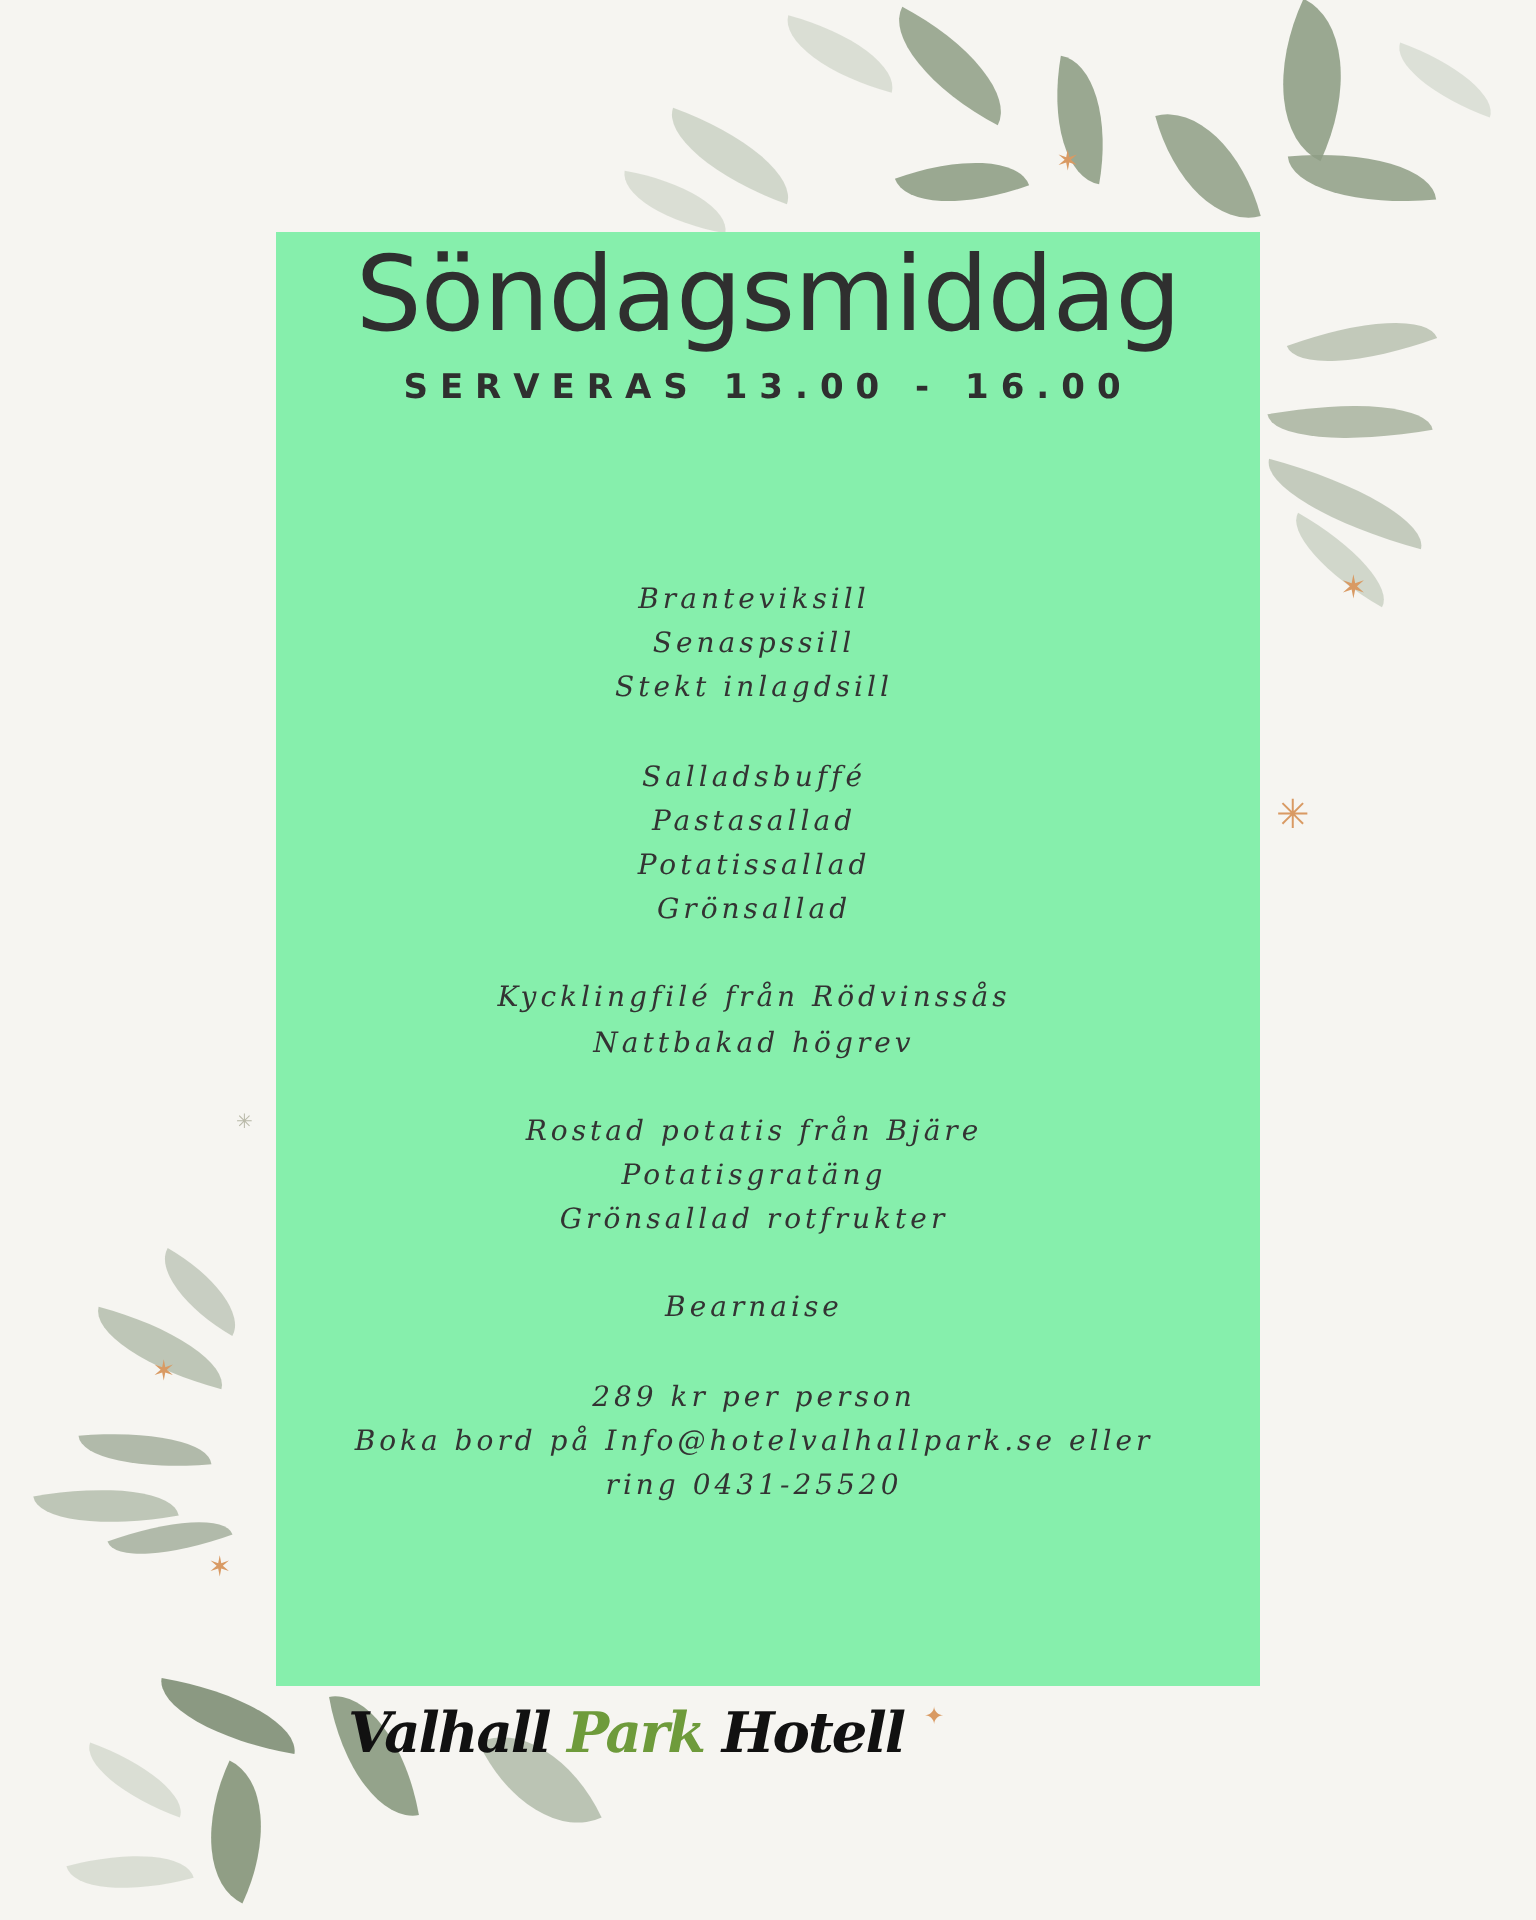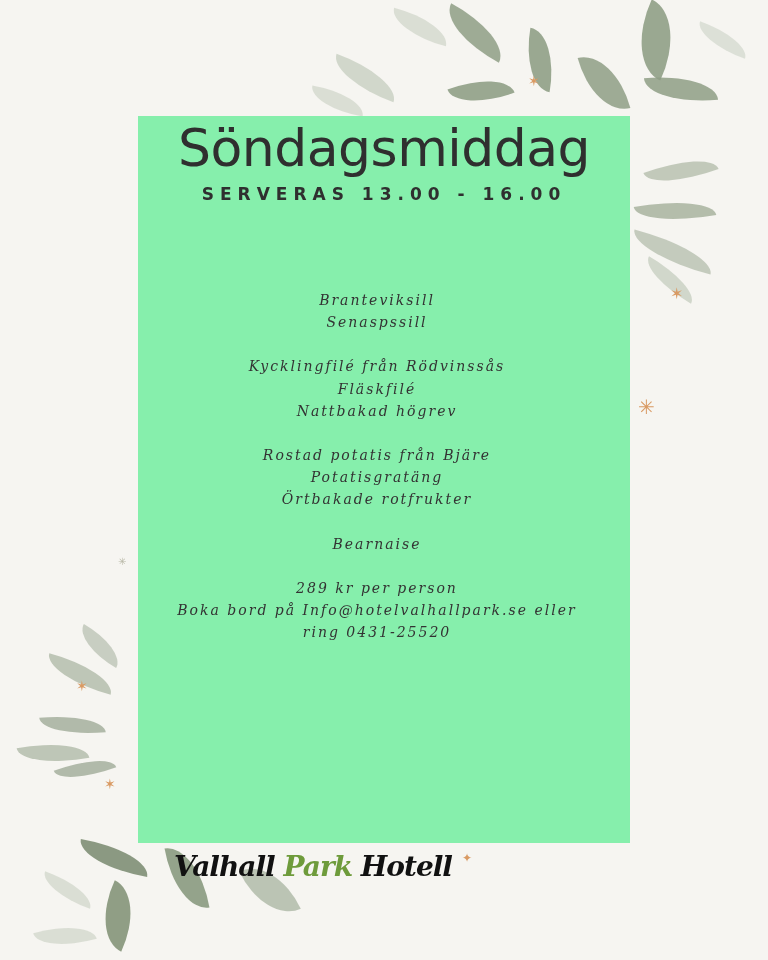--- a/index.html
+++ b/index.html
@@ -98,30 +98,36 @@
 <span class="star" style="left:462px;top:852px;font-size:12px;">✦</span>
 
 <div class="card">
   <div class="title">Söndagsmiddag</div>
   <div class="serve">SERVERAS 13.00 - 16.00</div>
 
   <div class="menu">
     <div class="group">
       <span class="line">Branteviksill</span>
       <span class="line">Senaspssill</span>
+      <span class="line">Stekt inlagdsill</span>
+    </div>
+    <div class="group">
+      <span class="line">Salladsbuffé</span>
+      <span class="line">Pastasallad</span>
+      <span class="line">Potatissallad</span>
+      <span class="line">Grönsallad</span>
     </div>
     <div class="group">
       <span class="line">Kycklingfilé från Rödvinssås</span>
-      <span class="line">Fläskfilé</span>
       <span class="line">Nattbakad högrev</span>
     </div>
     <div class="group">
       <span class="line">Rostad potatis från Bjäre</span>
       <span class="line">Potatisgratäng</span>
-      <span class="line">Örtbakade rotfrukter</span>
+      <span class="line">Grönsallad rotfrukter</span>
     </div>
     <div class="group">
       <span class="line">Bearnaise</span>
     </div>
     <div>
       <span class="line">289 kr per person</span>
       <span class="line">Boka bord på Info@hotelvalhallpark.se eller</span>
       <span class="line">ring 0431-25520</span>
     </div>
   </div>

